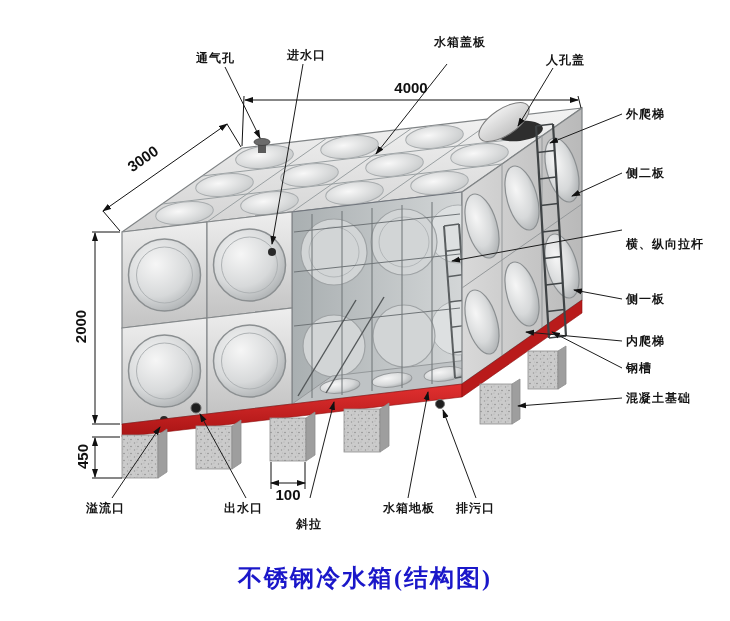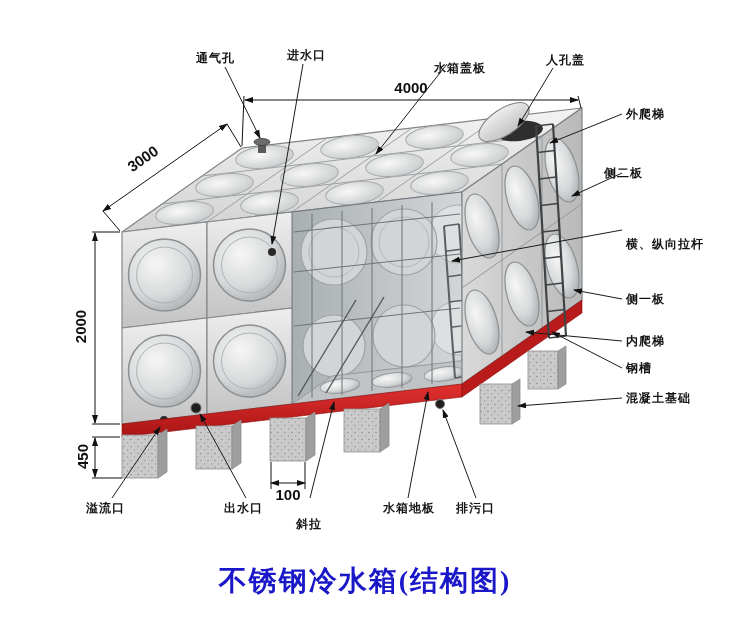--- a/index.html
+++ b/index.html
@@ -5,21 +5,21 @@
   html,body{margin:0;padding:0;background:#fff;}
   .stage{position:relative;width:712px;height:621px;background:#ffffff;overflow:hidden;
          font-family:"Liberation Sans",sans-serif;}
   svg{position:absolute;left:0;top:0;}
   .lbl{position:absolute;font-size:12px;font-weight:700;color:#141414;white-space:nowrap;letter-spacing:1px;}
   .dim{position:absolute;font-size:15px;font-weight:700;color:#101010;white-space:nowrap;}
   .cx{transform:translateX(-50%);}
   .r35{transform:rotate(-35deg);}
   .r90{transform:rotate(-90deg);}
   .title{position:absolute;left:365px;top:562px;transform:translateX(-50%);
-         font-family:"Liberation Serif",serif;font-size:28px;font-weight:700;
+         font-family:"Liberation Serif",serif;font-size:24px;font-weight:700;
          color:#1a17c9;letter-spacing:2px;}
 </style>
 </head>
 <body>
 
 <div class="stage">
 
   <svg width="730" height="621" viewBox="0 0 730 621">
     <defs>
       <linearGradient id="gSteel" x1="0" y1="0" x2="0" y2="1">
@@ -256,25 +256,25 @@
       <line x1="92" y1="437" x2="120" y2="437"></line>
       <line x1="92" y1="478" x2="122" y2="478"></line>
       <line x1="271" y1="483" x2="305" y2="483" marker-start="url(#arrS)" marker-end="url(#arr)"></line>
       <line x1="271" y1="462" x2="271" y2="489"></line>
       <line x1="305" y1="462" x2="305" y2="489"></line>
     </g>
   </svg>
 
   <div class="lbl" style="left:196px;top:50px">通气孔</div>
   <div class="lbl" style="left:287px;top:47px">进水口</div>
-  <div class="lbl" style="left:434px;top:60px">水箱盖板</div>
+  <div class="lbl" style="left:434px;top:34px">水箱盖板</div>
   <div class="lbl" style="left:546px;top:52px">人孔盖</div>
 
   <div class="lbl" style="left:626px;top:106px">外爬梯</div>
-  <div class="lbl" style="left:604px;top:165px">侧二板</div>
+  <div class="lbl" style="left:626px;top:165px">侧二板</div>
   <div class="lbl" style="left:626px;top:236px">横、纵向拉杆</div>
   <div class="lbl" style="left:626px;top:291px">侧一板</div>
   <div class="lbl" style="left:626px;top:333px">内爬梯</div>
   <div class="lbl" style="left:626px;top:360px">钢槽</div>
   <div class="lbl" style="left:626px;top:390px">混凝土基础</div>
 
   <div class="lbl" style="left:86px;top:500px">溢流口</div>
   <div class="lbl" style="left:224px;top:500px">出水口</div>
   <div class="lbl" style="left:296px;top:516px">斜拉</div>
   <div class="lbl" style="left:383px;top:500px">水箱地板</div>

